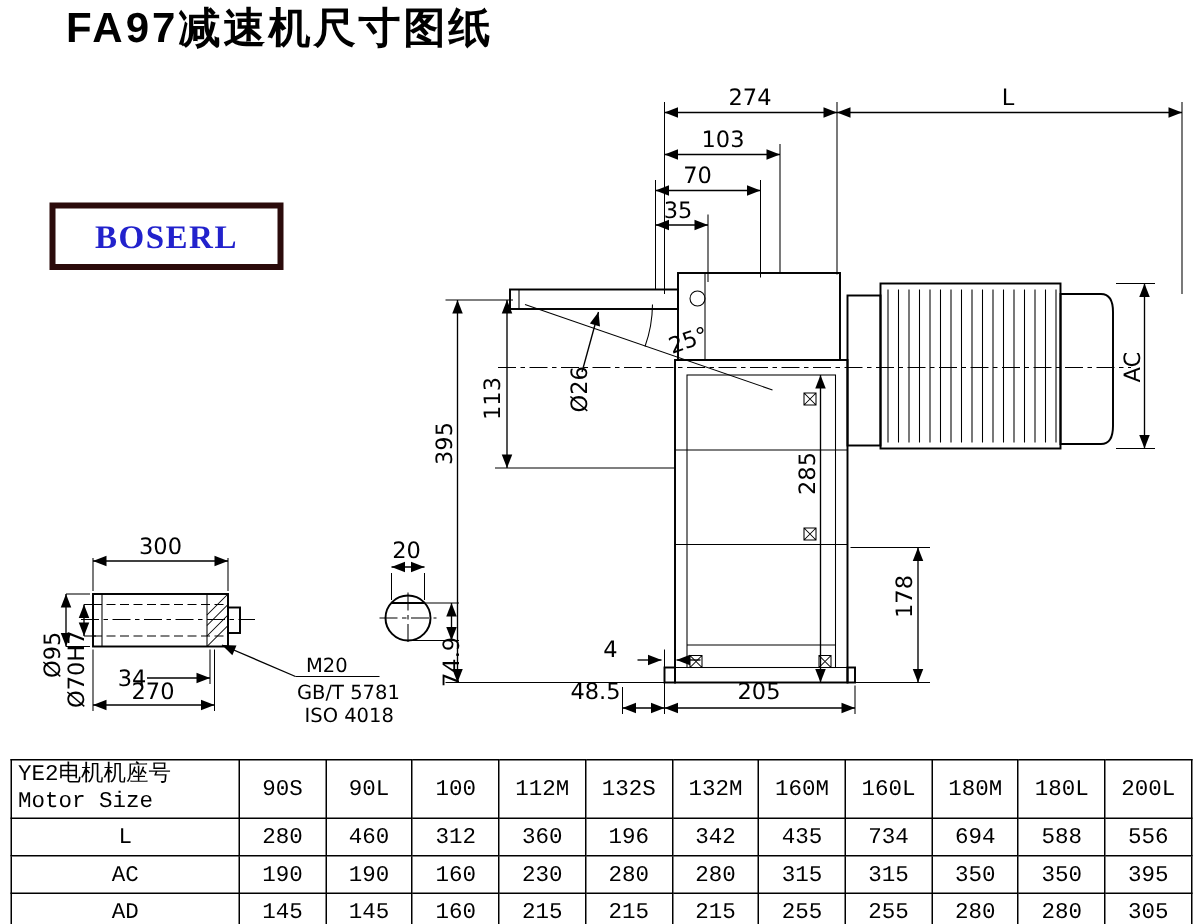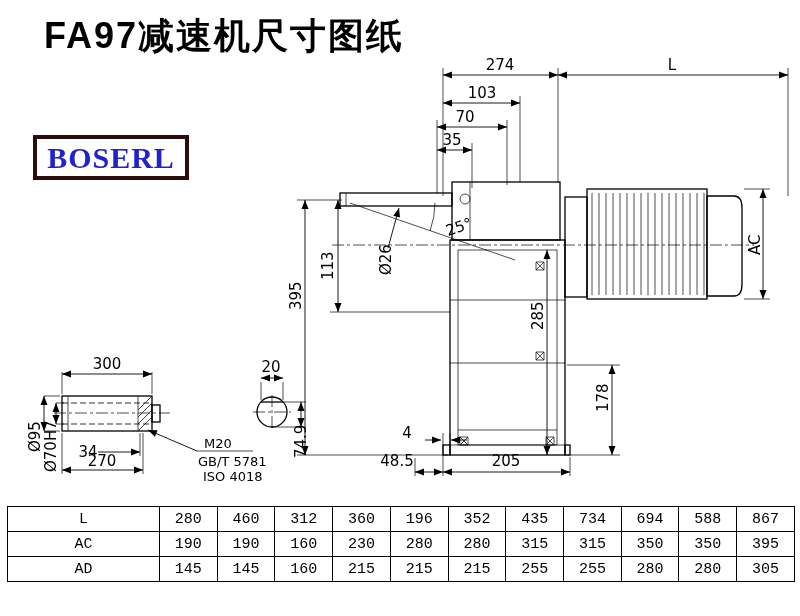--- a/index.html
+++ b/index.html
@@ -1,24 +1,24 @@
 <!DOCTYPE html>
 <html><head>
 <meta charset="utf-8">
 <style>
   html,body{margin:0;padding:0;background:#fff;}
   body{width:800px;height:616px;position:relative;overflow:hidden;
        font-family:"Liberation Sans",sans-serif;color:#000;}
-  .page-title{position:absolute;left:44px;top:12px;font-size:36px;font-weight:bold;
+  .page-title{position:absolute;left:44px;top:0;font-size:28px;font-weight:bold;
        letter-spacing:2px;white-space:nowrap;}
   .logo-box{position:absolute;left:33px;top:135px;width:148px;height:37px;
        border:4px solid #2b0b0b;display:flex;align-items:center;justify-content:center;
        background:#fff;}
   .logo-box span{color:#2222cc;font-family:"Liberation Serif",serif;font-weight:bold;
-       font-size:30px;letter-spacing:1px;}
+       font-size:22px;letter-spacing:1px;}
   svg{position:absolute;left:0;top:0;}
   .g{stroke:#000;stroke-width:1.3;fill:none;}
   .t{stroke:#000;stroke-width:0.7;fill:none;}
   .d{stroke:#000;stroke-width:0.9;fill:none;}
   .e{stroke:#000;stroke-width:0.7;fill:none;}
   .cl{stroke:#000;stroke-width:0.7;fill:none;stroke-dasharray:12 3 3 3;}
   .dash{stroke:#000;stroke-width:0.8;fill:none;stroke-dasharray:6 3;}
   text.dm{font-family:"DejaVu Sans",sans-serif;font-size:15px;fill:#000;}
   text.nt{font-family:"DejaVu Sans",sans-serif;font-size:13px;fill:#000;}
   table.spec{position:absolute;left:7px;top:506px;width:788px;border-collapse:collapse;
@@ -198,33 +198,50 @@
       <col>
       <col>
       <col>
       <col>
       <col>
       <col>
       <col>
       <col>
   </colgroup>
   <tbody>
+      <tr class="hd">
+    <td class="c0">
+      <div>YE2电机机座号</div>
+      <div>Motor Size</div>
+    </td>
+    <td>90S</td>
+    <td>90L</td>
+    <td>100</td>
+    <td>112M</td>
+    <td>132S</td>
+    <td>132M</td>
+    <td>160M</td>
+    <td>160L</td>
+    <td>180M</td>
+    <td>180L</td>
+    <td>200L</td>
+  </tr>
   <tr>
     <td>L</td>
     <td>280</td>
     <td>460</td>
     <td>312</td>
     <td>360</td>
     <td>196</td>
-    <td>352</td>
+    <td>342</td>
     <td>435</td>
     <td>734</td>
     <td>694</td>
     <td>588</td>
-    <td>867</td>
+    <td>556</td>
   </tr>
   <tr>
     <td>AC</td>
     <td>190</td>
     <td>190</td>
     <td>160</td>
     <td>230</td>
     <td>280</td>
     <td>280</td>
     <td>315</td>

